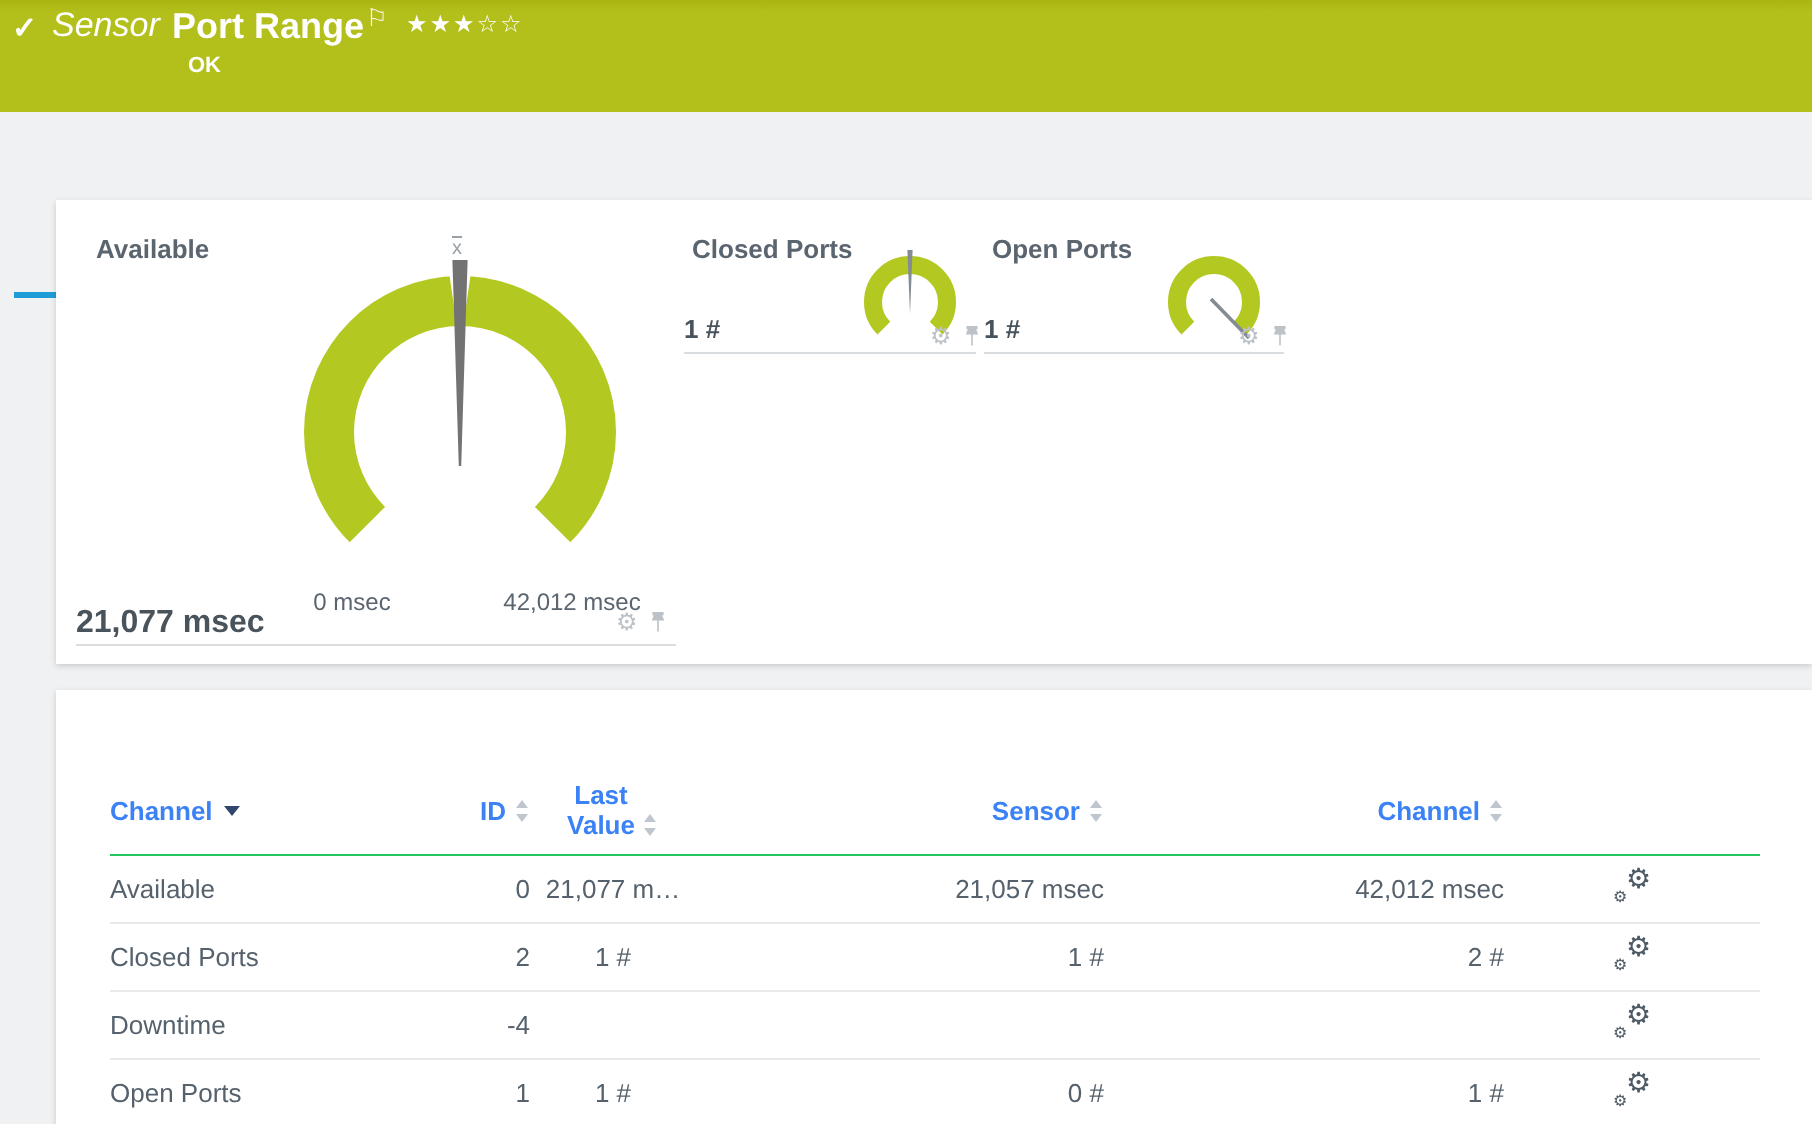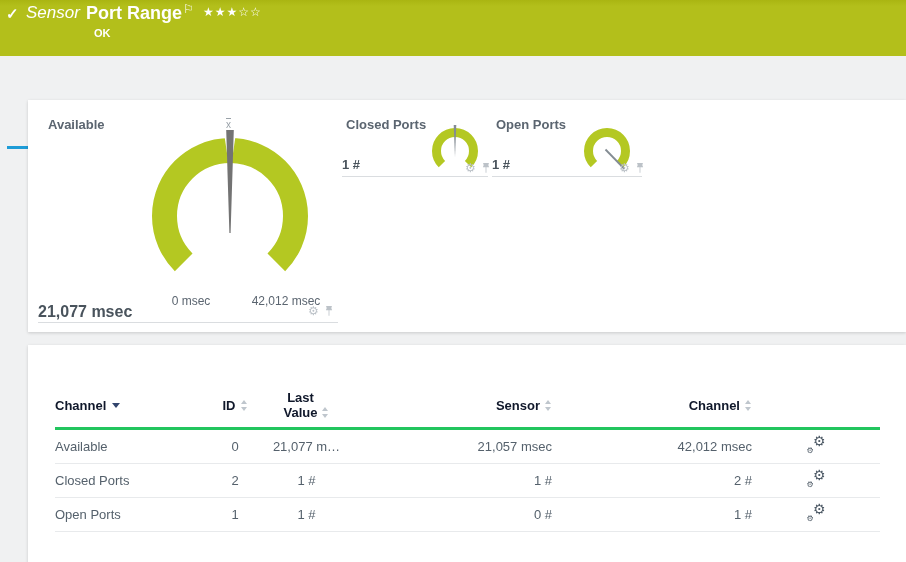--- a/index.html
+++ b/index.html
@@ -41,25 +41,25 @@
   .tile-value-big{font-size:16px;font-weight:bold;color:#49535c;}
   .tile-value{font-size:13px;font-weight:bold;color:#49535c;}
   .scale-label{font-size:12px;color:#5b6570;white-space:nowrap;}
   .tile-line{height:1px;background:#dadde0;}
   .tilectl{display:flex;align-items:center;gap:5px;color:#bcc2c8;}
   .tilectl .gear{font-size:12px;line-height:12px;cursor:pointer;}
   .avg-marker{font-size:10px;color:#99a1a8;text-decoration:overline;}
 
   
   table.channels{position:absolute;left:27px;top:38px;width:825px;border-collapse:collapse;table-layout:fixed;}
-  table.channels th{font-size:13px;font-weight:bold;color:#0f172a;vertical-align:middle;
-    height:44px;border-bottom:3px solid #22c55e;padding:0;}
+  table.channels th{font-size:13px;font-weight:bold;color:#3b82f6;vertical-align:middle;
+    height:44px;border-bottom:1px solid #22c55e;padding:0;}
   table.channels td{font-size:13px;color:#55616c;height:33px;border-bottom:1px solid #e8eaec;padding:0;}
   .col-channel{width:150px;text-align:left;}
-  .col-id{width:60px;text-align:center;}
+  .col-id{width:60px;text-align:right;}
   .col-last{width:83px;text-align:center;}
   .col-min{width:204px;text-align:right;}
   .col-max{width:200px;text-align:right;}
   .col-gear{width:128px;text-align:center;}
   th.col-channel{cursor:pointer;}
   .sort{display:inline-block;width:7px;height:11px;position:relative;margin-left:5px;vertical-align:-1px;cursor:pointer;}
   .sort::before{content:"";position:absolute;left:0;top:0;border-left:3.5px solid transparent;border-right:3.5px solid transparent;border-bottom:4px solid #bfc6cd;}
   .sort::after{content:"";position:absolute;left:0;bottom:0;border-left:3.5px solid transparent;border-right:3.5px solid transparent;border-top:4px solid #bfc6cd;}
   .caret-down{display:inline-block;margin-left:6px;vertical-align:2px;border-left:4px solid transparent;border-right:4px solid transparent;border-top:5px solid #32456d;}
   .gears{position:relative;display:inline-block;width:19px;height:17px;color:#4e5a66;cursor:pointer;}
@@ -139,21 +139,21 @@
 
       <path d="M413.92 64.08 A18.5 18.5 0 1 1 440.08 64.08" fill="none" stroke="#b4c822" stroke-width="9"></path>
       <polygon points="425.7,25 428.3,25 427,57" fill="#848c93"></polygon>
 
       <path d="M565.92 64.08 A18.5 18.5 0 1 1 592.08 64.08" fill="none" stroke="#b4c822" stroke-width="9"></path>
       <line x1="577.5" y1="49.5" x2="596.5" y2="69" stroke="#848c93" stroke-width="1.8"></line>
     </svg>
 
     <span class="abs tile-label" style="left:20px;top:17px;">Available</span>
     <span class="abs avg-marker" style="left:198px;top:19px;">x</span>
-    <span class="abs scale-label" style="left:128px;top:194px;width:70px;text-align:center;">0 msec</span>
+    <span class="abs scale-label" style="left:113px;top:194px;width:70px;text-align:center;">0 msec</span>
     <span class="abs scale-label" style="left:213px;top:194px;width:90px;text-align:center;">42,012 msec</span>
     <span class="abs tile-value-big" style="left:10px;top:203px;">21,077 msec</span>
     <div class="abs tilectl" style="left:280px;top:205px;">
       <span class="gear">⚙</span>
       <svg width="10" height="12" viewBox="0 0 10 12">
         <path d="M2.2 1h5.6v1.6H2.2z M2.9 2.6h4.2l1 2.7H1.9z M4.6 5.3h0.8v5.5h-0.8z" fill="currentColor"></path>
       </svg>
     </div>
     <div class="abs tile-line" style="left:10px;top:222px;width:300px;"></div>
 
@@ -212,20 +212,28 @@
         </tr>
         <tr>
           <td class="col-channel">Closed Ports</td>
           <td class="col-id">2</td>
           <td class="col-last">1 #</td>
           <td class="col-min">1 #</td>
           <td class="col-max">2 #</td>
           <td class="col-gear"><span class="gears"><span class="g-big">⚙</span><span class="g-small">⚙</span></span></td>
         </tr>
         <tr>
+          <td class="col-channel">Downtime</td>
+          <td class="col-id">-4</td>
+          <td class="col-last"></td>
+          <td class="col-min"></td>
+          <td class="col-max"></td>
+          <td class="col-gear"><span class="gears"><span class="g-big">⚙</span><span class="g-small">⚙</span></span></td>
+        </tr>
+        <tr>
           <td class="col-channel">Open Ports</td>
           <td class="col-id">1</td>
           <td class="col-last">1 #</td>
           <td class="col-min">0 #</td>
           <td class="col-max">1 #</td>
           <td class="col-gear"><span class="gears"><span class="g-big">⚙</span><span class="g-small">⚙</span></span></td>
         </tr>
       </tbody>
     </table>
   </div>

